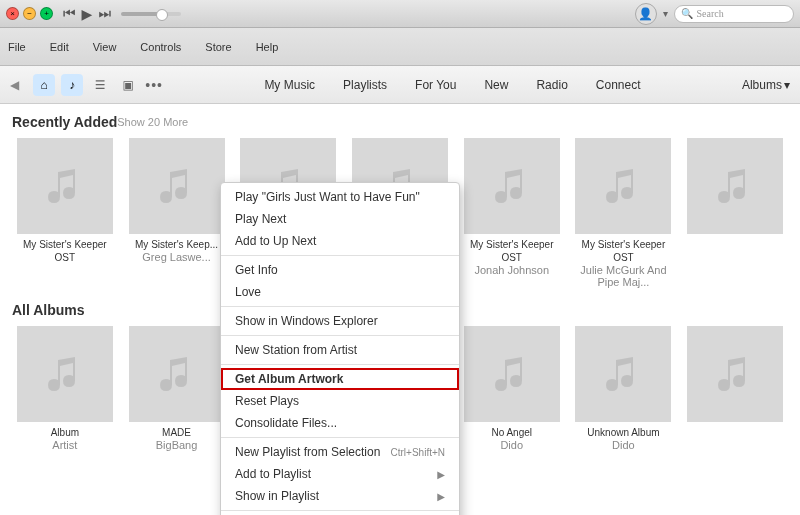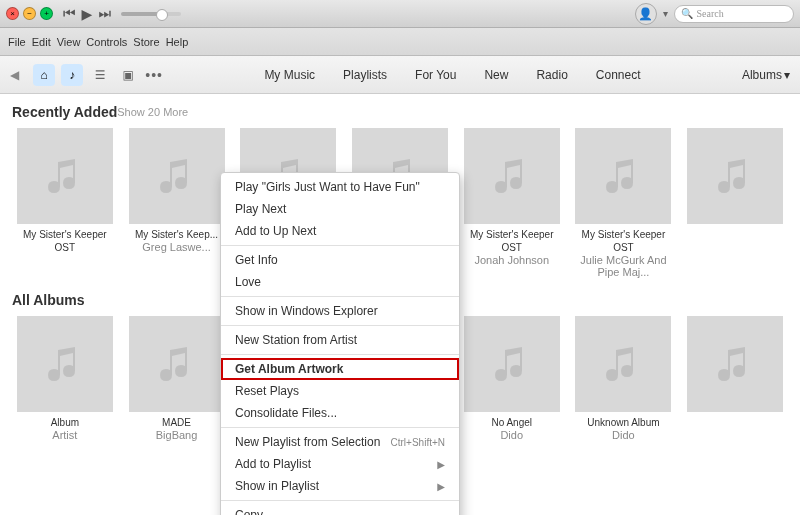--- a/index.html
+++ b/index.html
@@ -103,26 +103,26 @@
       display: flex;
       align-items: center;
       padding: 0 6px;
       font-size: 10px;
       color: #999;
     }
 
     
     .menu-bar {
       background: linear-gradient(to bottom, #e4e4e4, #d8d8d8);
-      height: 28px;
+      height: 38px;
       display: flex;
       align-items: center;
       border-bottom: 1px solid #bbb;
       padding: 0 8px;
-      gap: 6px;
+      gap: 24px;
       font-size: 11px;
       color: #333;
     }
     .menu-item { cursor: pointer; }
 
     
     .toolbar {
       background: linear-gradient(to bottom, #f5f5f5, #e8e8e8);
       height: 38px;
       display: flex;

